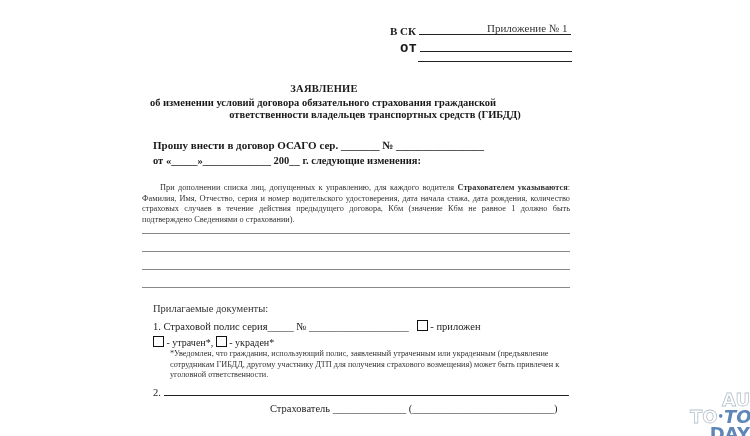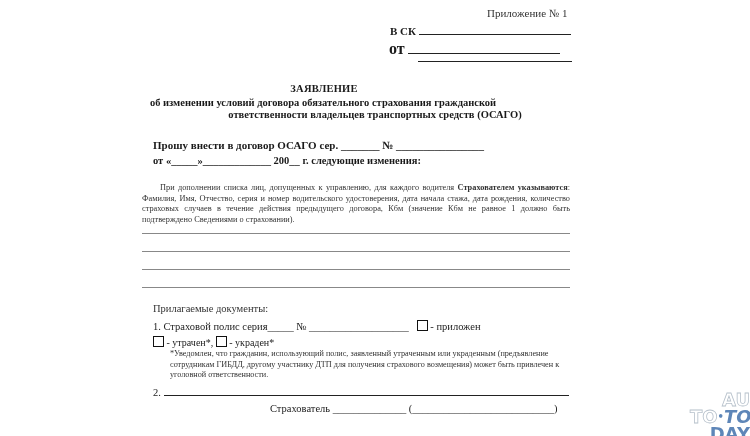--- a/index.html
+++ b/index.html
@@ -17,25 +17,25 @@
     }
     .abs { position: absolute; white-space: nowrap; }
     .uline {
       display: inline-block;
       border-bottom: 1px solid #222;
       vertical-align: baseline;
       height: 1px;
     }
     .b { font-weight: bold; }
 
-    #appendix { left: 487px; top: 7px; font-size: 11px; color: #333; }
+    #appendix { left: 487px; top: 22px; font-size: 11px; color: #333; }
 
     #to-company { left: 390px; top: 25px; font-size: 11px; font-weight: bold; }
     #to-company .uline { width: 152px; margin-left: 3px; }
-    #from-line { left: 389px; top: 40px; font-size: 16px; font-weight: bold; }
+    #from-line { left: 400px; top: 40px; font-size: 14px; font-weight: bold; font-family: Liberation Mono, monospace; }
     #from-line .uline { width: 152px; margin-left: 3px; }
     #extra-line { left: 418px; top: 61px; width: 154px; border-bottom: 1px solid #222; height: 0; }
 
     #title { left: 0; width: 648px; top: 83px; text-align: center; font-size: 10.5px; font-weight: bold; letter-spacing: 0.2px; }
     #subtitle-1 { left: 0; width: 646px; top: 97px; text-align: center; font-size: 10.5px; font-weight: bold; }
     #subtitle-2 { left: 0; width: 750px; top: 109px; text-align: center; font-size: 10.5px; font-weight: bold; }
 
     #request-line { left: 153px; top: 139px; font-size: 11px; font-weight: bold; }
     #date-line { left: 153px; top: 155px; font-size: 10.5px; font-weight: bold; }
 
@@ -89,21 +89,21 @@
 <div class="abs b" id="to-company">
   <span>В СК</span><span class="uline"></span>
 </div>
 <div class="abs b" id="from-line">
   <span>от</span><span class="uline"></span>
 </div>
 <div class="abs" id="extra-line"></div>
 
 <div class="abs" id="title">ЗАЯВЛЕНИЕ</div>
 <div class="abs" id="subtitle-1">об изменении условий договора обязательного страхования гражданской</div>
-<div class="abs" id="subtitle-2">ответственности владельцев транспортных средств (ОСАГО)</div>
+<div class="abs" id="subtitle-2">ответственности владельцев транспортных средств (ГИБДД)</div>
 
 <div class="abs" id="request-line">
   <span>Прошу внести в договор ОСАГО сер.</span>
   <span>_______</span>
   <span>№</span>
   <span>________________</span>
 </div>
 
 <div class="abs" id="date-line">
   <span>от «</span><span>_____</span><span>»</span><span>_____________</span>

